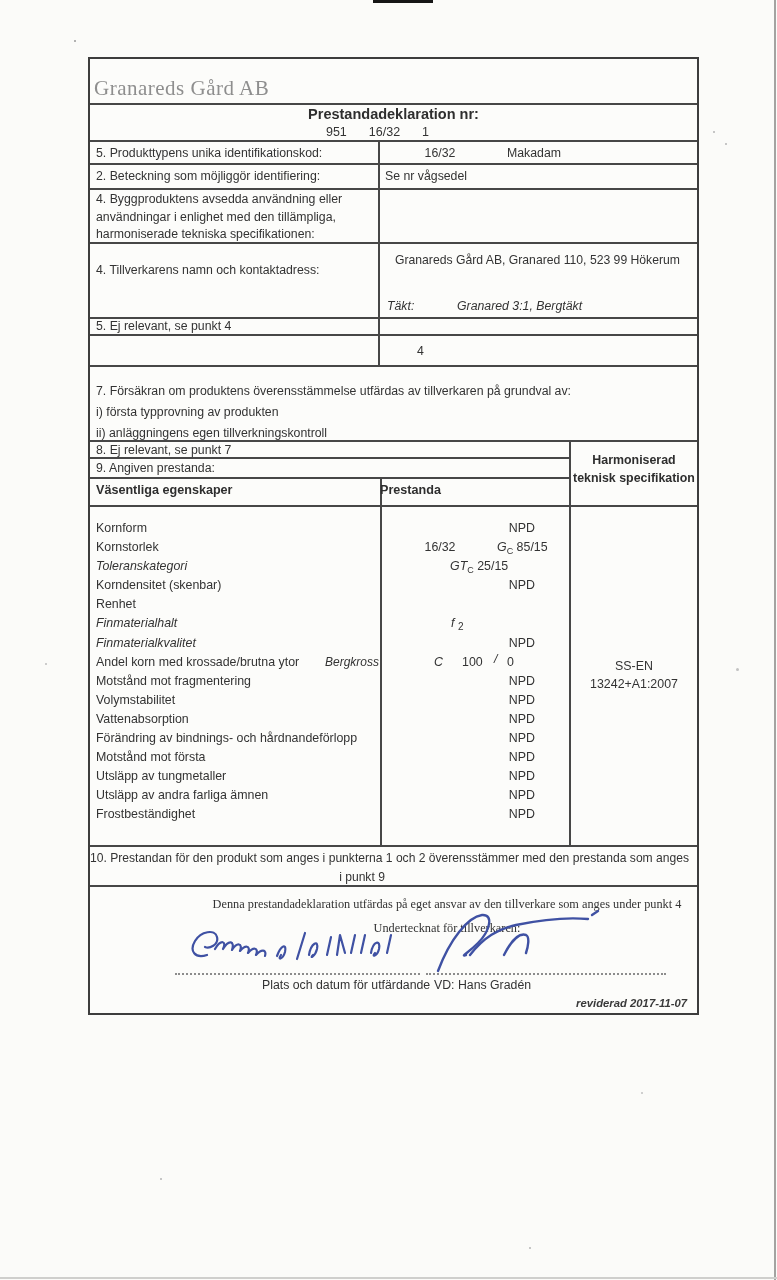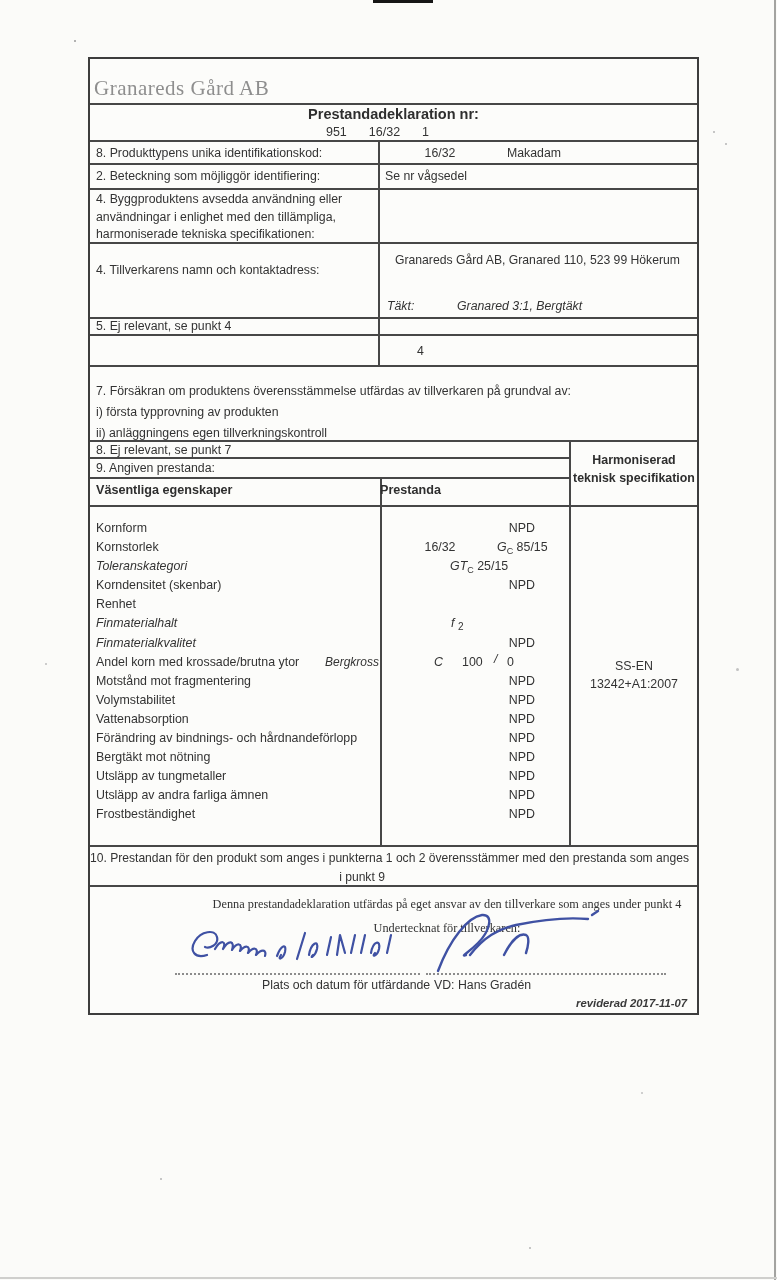--- a/index.html
+++ b/index.html
@@ -96,21 +96,21 @@
     <div class="vline" style="left:479px;top:381px;height:405px"></div>
 
     <div class="cell company">Granareds Gård AB</div>
     <div class="cell doc-title">Prestandadeklaration nr:</div>
     <div class="cell doc-number">
       <span>951</span>
       <span>16/32</span>
       <span>1</span>
     </div>
 
-    <div class="cell lbl" style="left:6px;top:86px">8. Produkttypens unika identifikationskod:</div>
+    <div class="cell lbl" style="left:6px;top:86px">5. Produkttypens unika identifikationskod:</div>
     <div class="cell val" style="left:330px;top:86px;width:40px;text-align:center">16/32</div>
     <div class="cell val" style="left:417px;top:86px">Makadam</div>
 
     <div class="cell lbl" style="left:6px;top:109px">2. Beteckning som möjliggör identifiering:</div>
     <div class="cell val" style="left:295px;top:109px">Se nr vågsedel</div>
 
     <div class="cell lbl" style="left:6px;top:132px;width:274px">4. Byggproduktens avsedda användning eller användningar i enlighet med den tillämpliga, harmoniserade tekniska specifikationen:</div>
 
     <div class="cell lbl" style="left:6px;top:203px">4. Tillverkarens namn och kontaktadress:</div>
     <div class="cell val" style="left:305px;top:193px;white-space:nowrap;font-size:12.2px">Granareds Gård AB, Granared 110, 523 99  Hökerum</div>
@@ -187,21 +187,21 @@
       </div>
       <div class="prow">
         <span class="plabel">Vattenabsorption</span>
         <span class="pv-npd">NPD</span>
       </div>
       <div class="prow">
         <span class="plabel">Förändring av bindnings- och hårdnandeförlopp</span>
         <span class="pv-npd">NPD</span>
       </div>
       <div class="prow">
-        <span class="plabel">Bergtäkt mot nötning</span>
+        <span class="plabel">Motstånd mot första</span>
         <span class="pv-npd">NPD</span>
       </div>
       <div class="prow">
         <span class="plabel">Utsläpp av tungmetaller</span>
         <span class="pv-npd">NPD</span>
       </div>
       <div class="prow">
         <span class="plabel">Utsläpp av andra farliga ämnen</span>
         <span class="pv-npd">NPD</span>
       </div>

